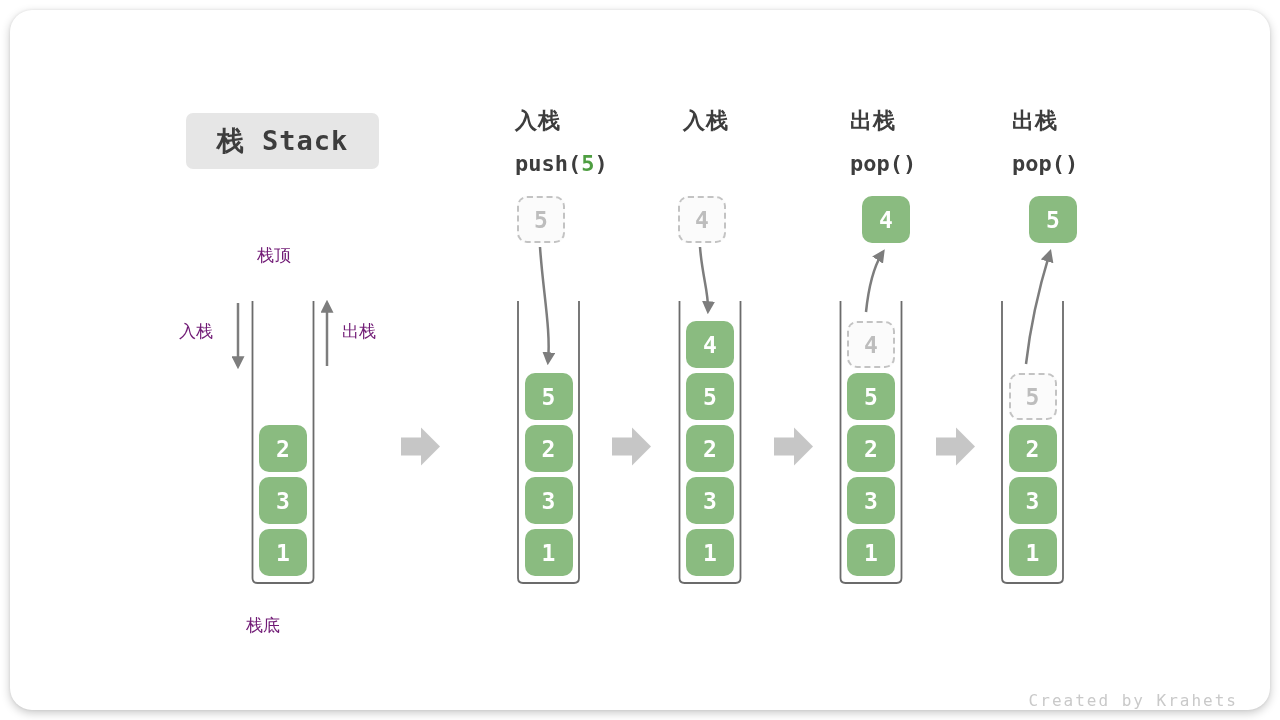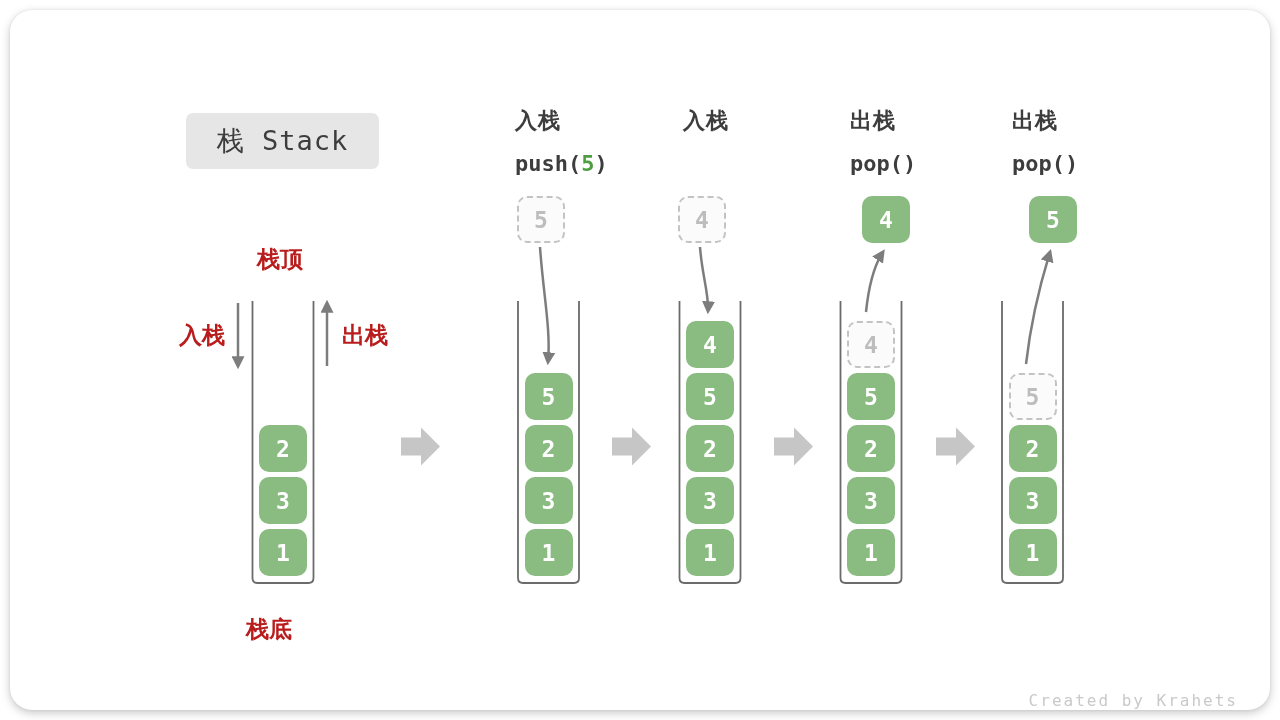--- a/index.html
+++ b/index.html
@@ -7,24 +7,24 @@
   #canvas { position:relative; width:1280px; height:720px; overflow:hidden; }
   #card {
     position:absolute; left:10px; top:10px; width:1260px; height:700px;
     background:#ffffff; border-radius:22px;
     box-shadow:0 3px 10px rgba(0,0,0,0.22), 0 0 3px rgba(0,0,0,0.08);
   }
   #svg-layer { position:absolute; left:0; top:0; width:1280px; height:720px; }
   #title-badge {
     position:absolute; left:186px; top:113px; width:193px; height:56px;
     background:#e6e6e6; border-radius:7px; display:flex; align-items:center; justify-content:center;
-    font-family:"DejaVu Sans Mono", monospace; font-size:27px; font-weight:normal; color:#3d3d3d;
+    font-family:"DejaVu Sans Mono", monospace; font-size:27px; font-weight:bold; color:#3d3d3d;
     letter-spacing:1px;
   }
-  .side-label { position:absolute; font-size:23px; font-weight:bold; color:#b91c1c; }
+  .side-label { position:absolute; font-size:17px; font-weight:normal; color:#701a75; }
   .hdr { position:absolute; top:106px; width:150px; }
   .hdr .lab { font-size:22px; font-weight:bold; color:#3d3d3d; letter-spacing:1px; }
   .hdr .code { margin-top:15px; font-family:"DejaVu Sans Mono", monospace; font-size:22px; font-weight:bold; color:#3d3d3d; }
   .hdr .code .arg { color:#4e9e41; }
   .el, .ghost, .float-box {
     position:absolute; width:48px; height:47px; border-radius:10px;
     display:flex; align-items:center; justify-content:center;
     font-family:"DejaVu Sans Mono", monospace; font-size:23px; font-weight:bold;
   }
   .el, .float-box.solid { background:#8abb80; color:#ffffff; }

